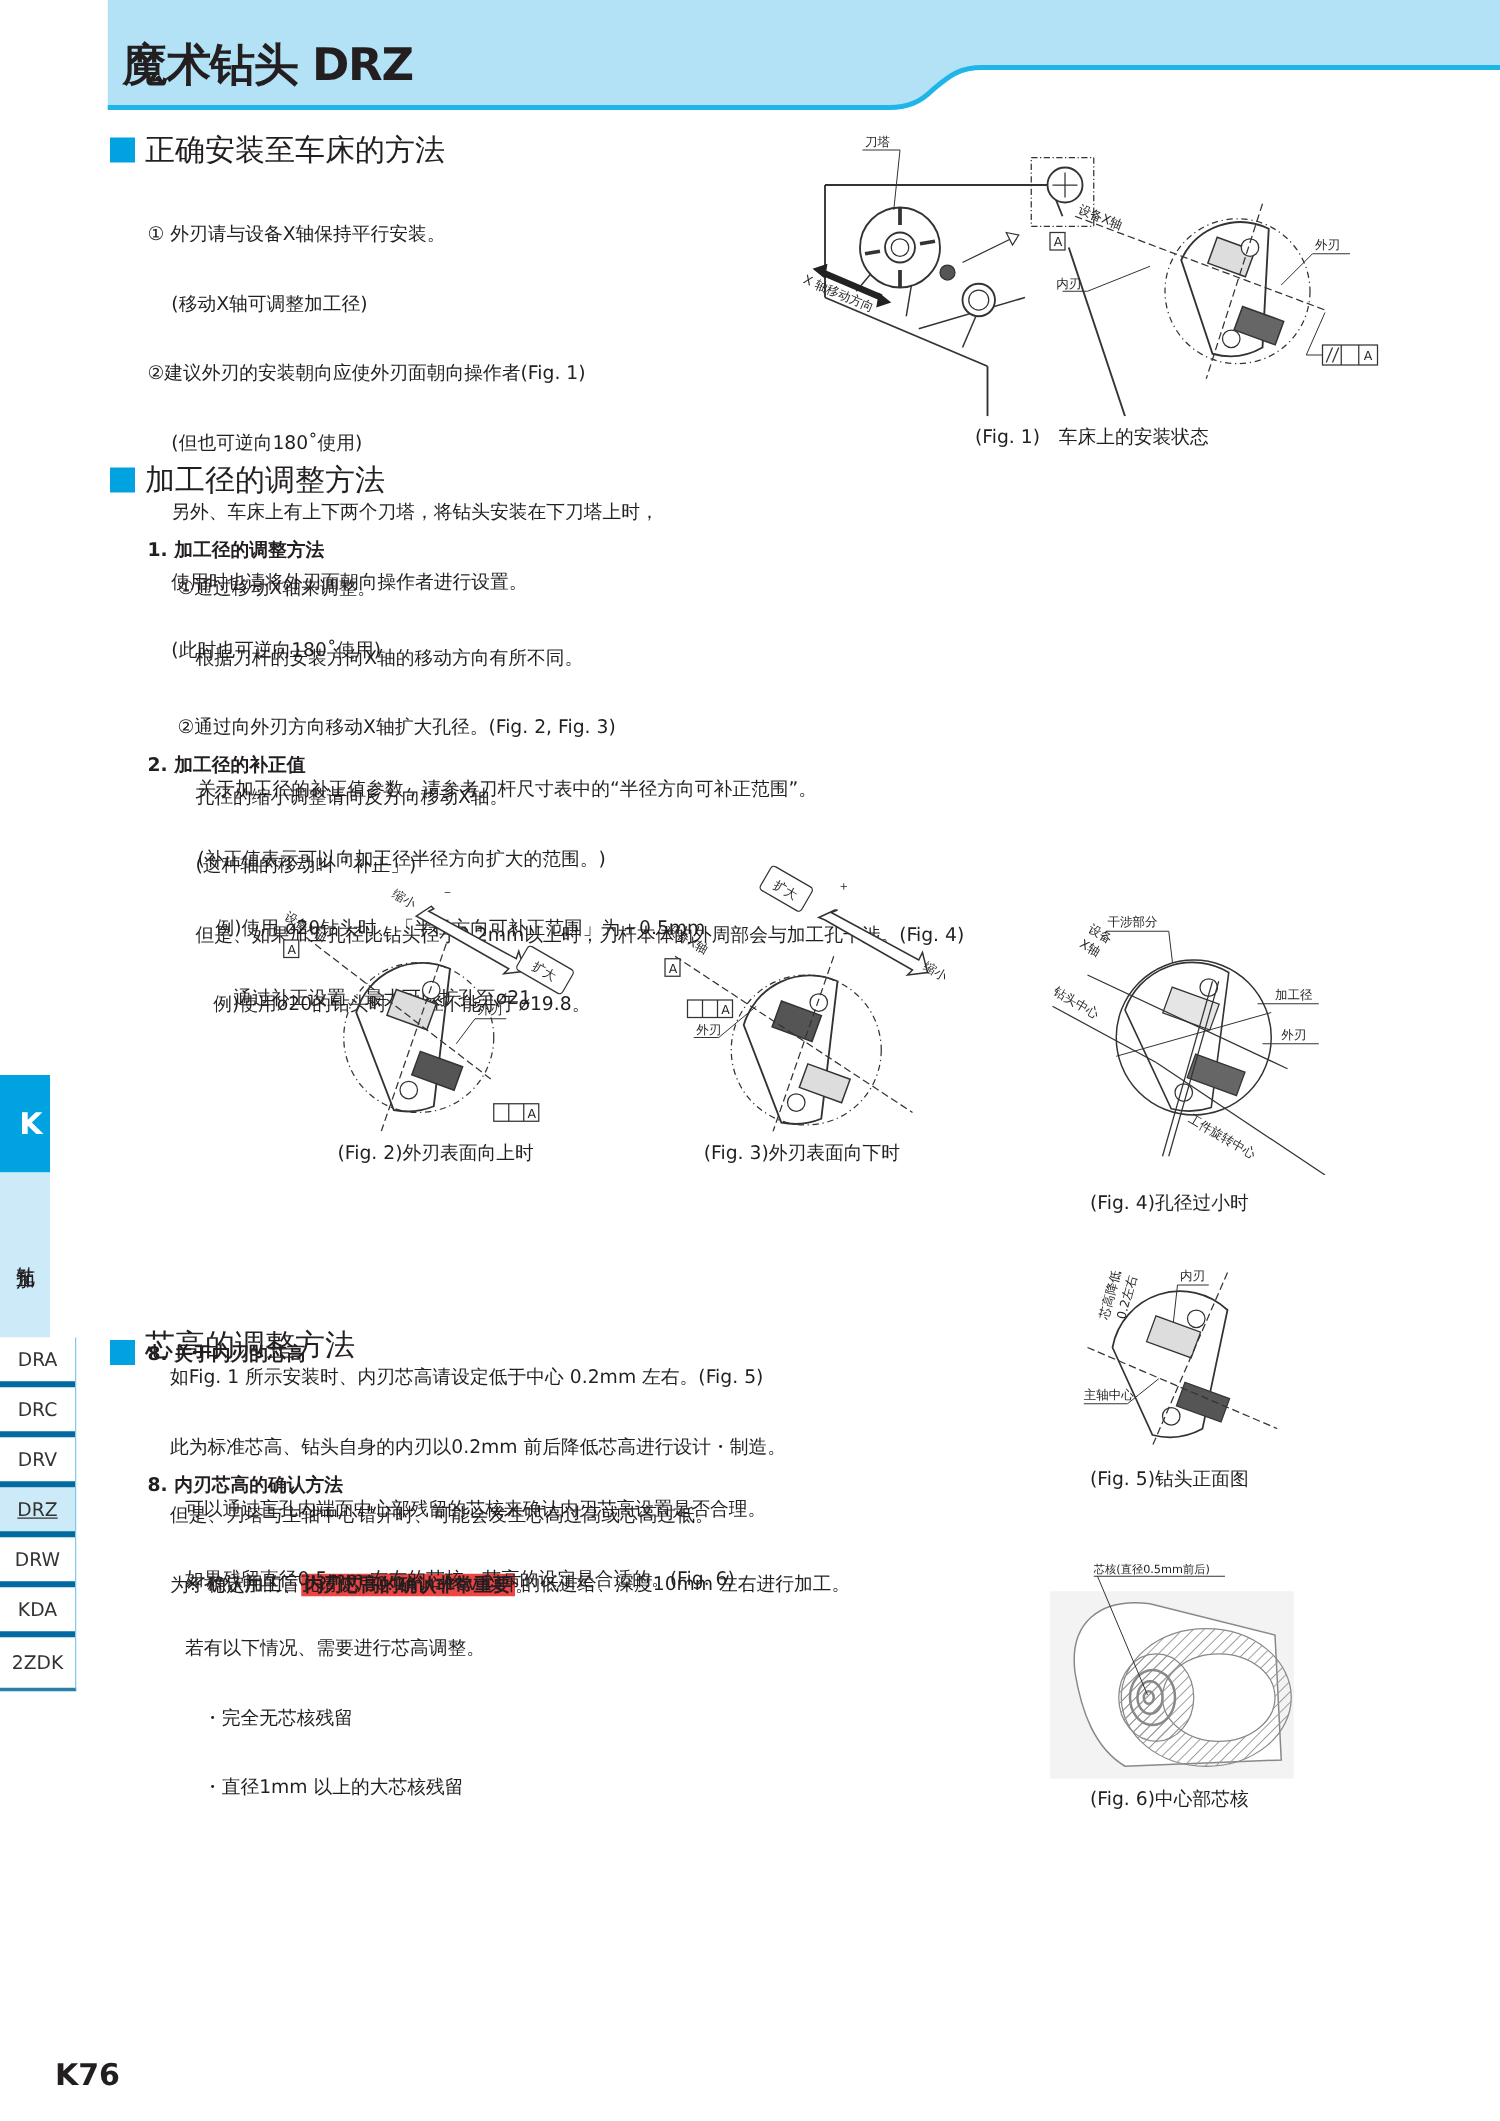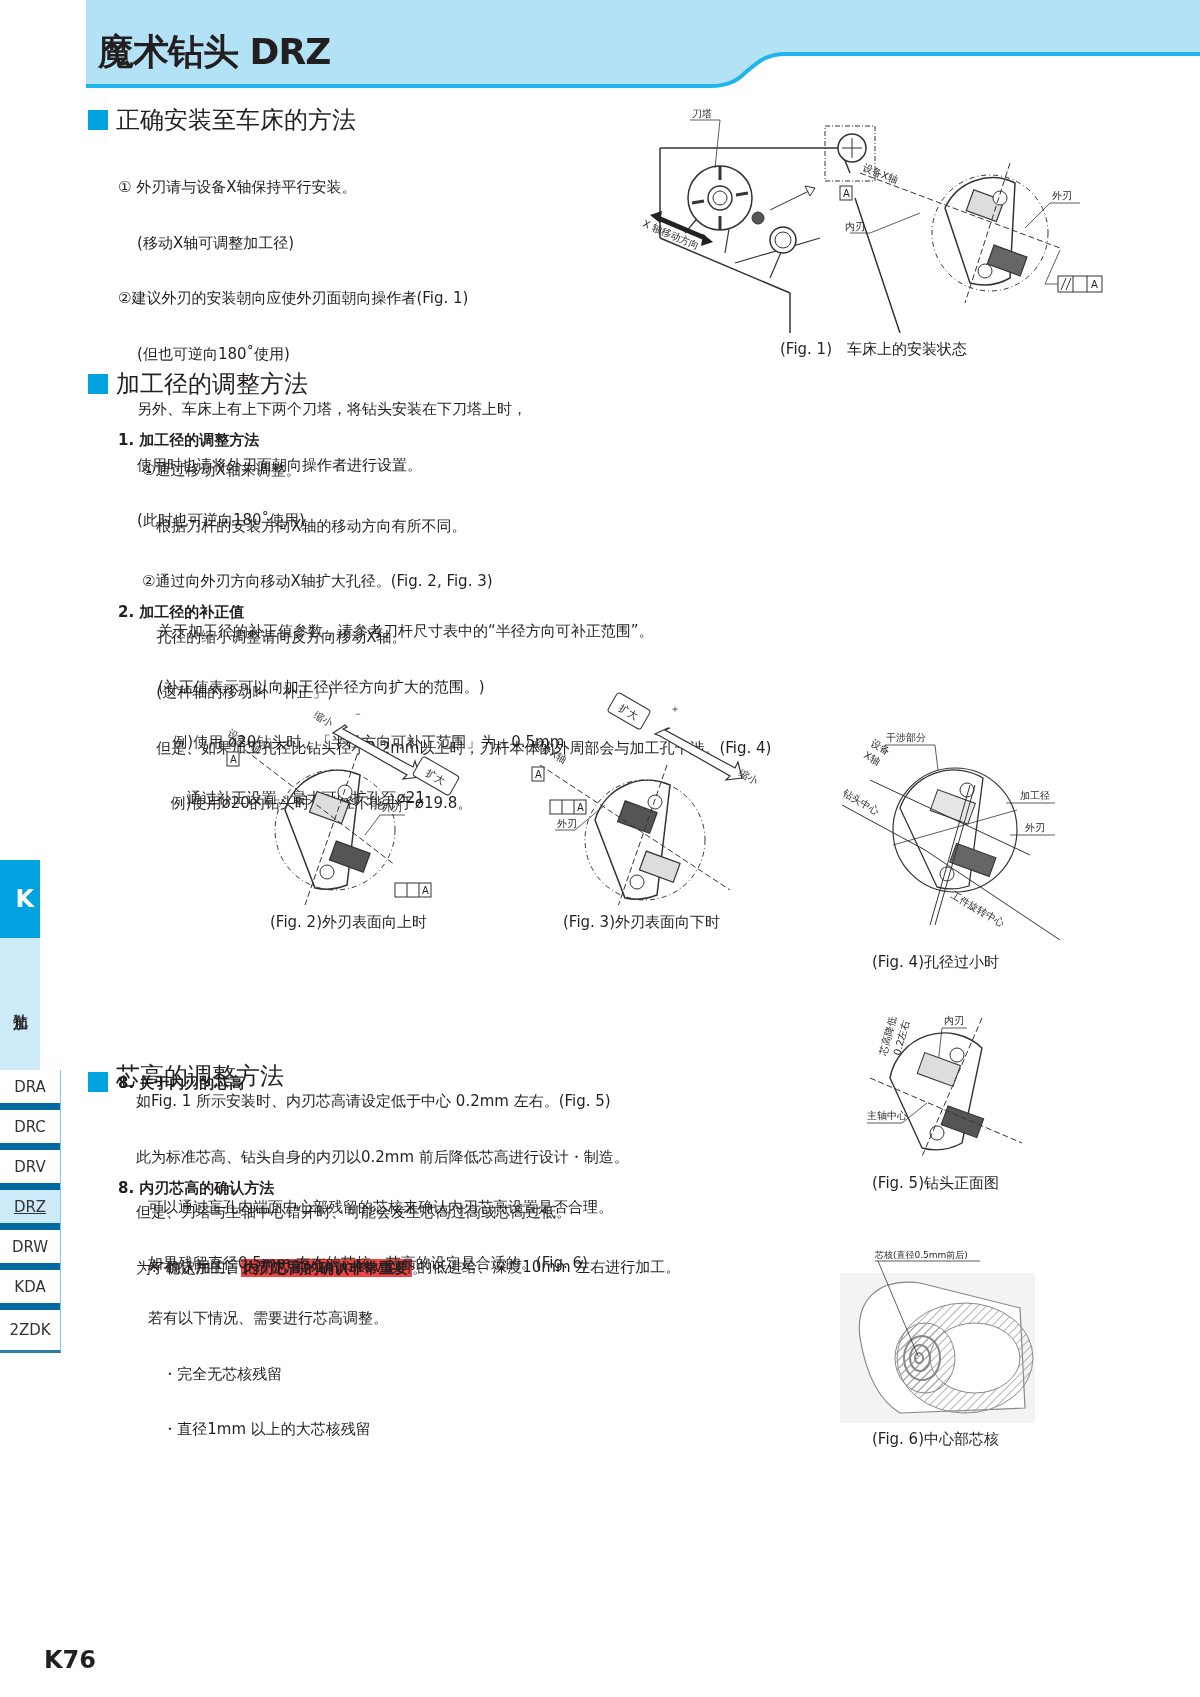--- a/index.html
+++ b/index.html
@@ -22,21 +22,21 @@
 
   .caption { position: absolute; font-size: 15px; color: #231f20; white-space: nowrap; }
   .fig { position: absolute; }
   .fig-label { font-size: 10px; fill: #231f20; font-family: "DejaVu Sans", sans-serif; }
 
   
   .side-k { position: absolute; left: 0; top: 860px; width: 40px; height: 78px; background: #00a3e0; color: #fff; font-size: 24px; font-weight: bold; display: flex; align-items: center; justify-content: flex-end; padding-right: 6px; }
   .side-cat { position: absolute; left: 0; top: 938px; width: 40px; height: 132px; background: #cdeaf8; display: flex; align-items: center; justify-content: center; }
   .side-cat span { writing-mode: vertical-rl; text-orientation: upright; font-size: 15px; color: #231f20; letter-spacing: 1px; }
   .side-tabs { position: absolute; left: 0; top: 1070px; width: 61px; border-right: 1.5px solid #7fcbe9; border-bottom: 3px solid #2a7fa7; }
-  .side-tab { height: 40px; border-bottom: 7px solid #0369a1; font-size: 15px; color: #333; display: flex; align-items: center; justify-content: center; background: #fff; }
+  .side-tab { height: 40px; border-bottom: 5px solid #0369a1; font-size: 15px; color: #333; display: flex; align-items: center; justify-content: center; background: #fff; }
   .side-tab:last-child { border-bottom: none; }
   .side-tab.active { background: #cdeaf8; text-decoration: underline; }
 
   .page-num { position: absolute; left: 28px; top: 1646px; font-size: 24px; font-weight: bold; color: #231f20; margin-left: 16px; }
 </style>
 </head>
 <body>
 
 <div class="header">
   <svg width="1114" height="92" viewBox="0 0 1114 92">

